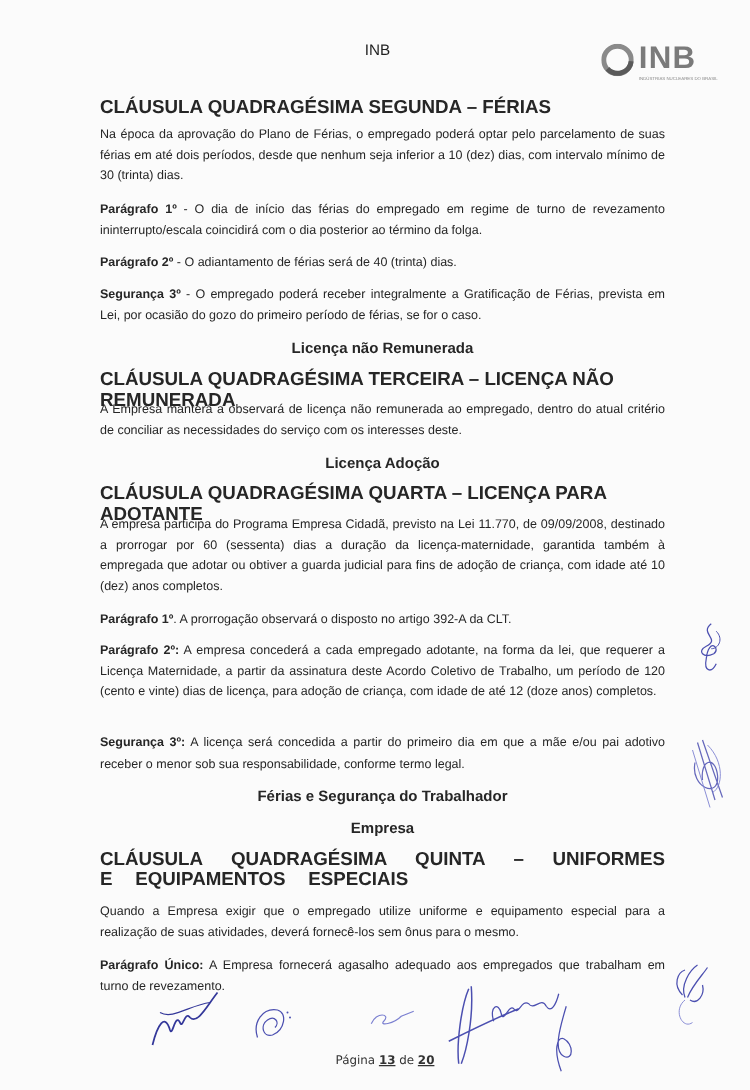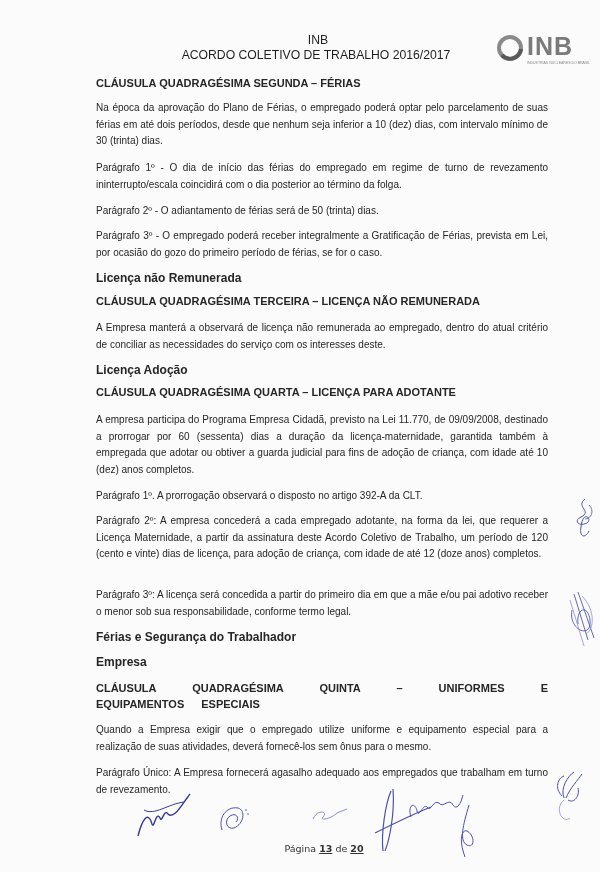--- a/index.html
+++ b/index.html
@@ -1,84 +1,83 @@
 <!DOCTYPE html>
 <html><head>
 <meta charset="utf-8">
 <style>
   html, body { margin: 0; padding: 0; }
   body {
     width: 600px; height: 872px; background: #fbfbfb; position: relative; overflow: hidden;
     font-family: "Liberation Sans", sans-serif; color: #262626;
   }
-  .page { position: absolute; left: 16px; top: 0; width: 584px; height: 872px; }
+  .page { position: absolute; left: 0; top: 0; width: 584px; height: 872px; }
   .header { position: absolute; top: 33px; left: 0; width: 600px; text-align: center; font-size: 12.2px; line-height: 15px; color: #1f1f1f; }
   .header .org { padding-left: 4px; }
   .logo { position: absolute; left: 478px; top: 32px; width: 100px; height: 38px; }
   .logo .ring { position: absolute; left: 3px; top: 3px; width: 26px; height: 26px; }
   .logo .word { position: absolute; left: 33px; top: 0px; font-size: 25px; font-weight: bold; color: #7a7a7a; letter-spacing: 1px; }
   .logo .tag { position: absolute; left: 33px; top: 29px; font-size: 3.5px; color: #888; white-space: nowrap; }
   .content { position: absolute; left: 80px; width: 452px; }
   .p { font-size: 10px; line-height: 16.5px; text-align: justify; margin: 0; position: absolute; left: 0; width: 452px; }
-  .clause { font-size: 11px; font-weight: bold; position: absolute; left: 0; width: 452px; margin: 0; }
-  .section { font-size: 12px; font-weight: bold; position: absolute; left: 0; width: 452px; margin: 0; }
-  .b { font-weight: normal; }
+  .clause { font-size: 15px; font-weight: bold; position: absolute; left: 0; width: 452px; margin: 0; }
+  .section { font-size: 12px; font-weight: bold; position: absolute; left: 0; width: 452px; text-align: center; margin: 0; }
+  .b { font-weight: bold; }
   .footer { position: absolute; top: 843px; left: 0; width: 600px; text-align: center; font-family: "DejaVu Sans", sans-serif; font-size: 9.5px; color: #333; padding-left: 8px; }
   .footer .b { font-weight: bold; text-decoration: underline; }
   .sig { position: absolute; }
   .sig svg { overflow: visible; }
 </style>
 </head>
 <body>
 
 <div class="page">
 
   <div class="header">
     <div class="org">INB</div>
-    <div>ACORDO COLETIVO DE TRABALHO 2016/2017</div>
   </div>
 
   <div class="logo">
     <svg class="ring" viewBox="0 0 26 26" width="26" height="26">
       <circle cx="13" cy="13" r="11" fill="none" stroke="#8a8a8a" stroke-width="4"></circle>
       <path d="M5 20 A11 11 0 0 0 24 14" fill="none" stroke="#5a5a5a" stroke-width="4"></path>
     </svg>
     <span class="word">INB</span>
     <span class="tag">INDÚSTRIAS NUCLEARES DO BRASIL</span>
   </div>
 
   <div class="content">
 
     <p class="clause" style="top:77px">CLÁUSULA QUADRAGÉSIMA SEGUNDA – FÉRIAS</p>
 
     <p class="p" style="top:100px">Na época da aprovação do Plano de Férias, o empregado poderá optar pelo parcelamento de suas férias em até dois períodos, desde que nenhum seja inferior a 10 (dez) dias, com intervalo mínimo de 30 (trinta) dias.</p>
 
     <p class="p" style="top:160px"><span class="b">Parágrafo 1º</span><span> - O dia de início das férias do empregado em regime de turno de revezamento ininterrupto/escala coincidirá com o dia posterior ao término da folga.</span></p>
 
-    <p class="p" style="top:203px"><span class="b">Parágrafo 2º</span><span> - O adiantamento de férias será de 50 (trinta) dias.</span></p>
+    <p class="p" style="top:203px"><span class="b">Parágrafo 2º</span><span> - O adiantamento de férias será de 40 (trinta) dias.</span></p>
 
-    <p class="p" style="top:228px"><span class="b">Parágrafo 3º</span><span> - O empregado poderá receber integralmente a Gratificação de Férias, prevista em Lei, por ocasião do gozo do primeiro período de férias, se for o caso.</span></p>
+    <p class="p" style="top:228px"><span class="b">Segurança 3º</span><span> - O empregado poderá receber integralmente a Gratificação de Férias, prevista em Lei, por ocasião do gozo do primeiro período de férias, se for o caso.</span></p>
 
     <p class="section" style="top:271px">Licença não Remunerada</p>
 
     <p class="clause" style="top:295px">CLÁUSULA QUADRAGÉSIMA TERCEIRA – LICENÇA NÃO REMUNERADA</p>
 
     <p class="p" style="top:320px">A Empresa manterá a observará de licença não remunerada ao empregado, dentro do atual critério de conciliar as necessidades do serviço com os interesses deste.</p>
 
     <p class="section" style="top:363px">Licença Adoção</p>
 
     <p class="clause" style="top:386px">CLÁUSULA QUADRAGÉSIMA QUARTA – LICENÇA PARA ADOTANTE</p>
 
     <p class="p" style="top:412px">A empresa participa do Programa Empresa Cidadã, previsto na Lei 11.770, de 09/09/2008, destinado a prorrogar por 60 (sessenta) dias a duração da licença-maternidade, garantida também à empregada que adotar ou obtiver a guarda judicial para fins de adoção de criança, com idade até 10 (dez) anos completos.</p>
 
     <p class="p" style="top:488px"><span class="b">Parágrafo 1º</span><span>. A prorrogação observará o disposto no artigo 392-A da CLT.</span></p>
 
     <p class="p" style="top:513px"><span class="b">Parágrafo 2º:</span><span> A empresa concederá a cada empregado adotante, na forma da lei, que requerer a Licença Maternidade, a partir da assinatura deste Acordo Coletivo de Trabalho, um período de 120 (cento e vinte) dias de licença, para adoção de criança, com idade de até 12 (doze anos) completos.</span></p>
 
-    <p class="p" style="top:587px"><span class="b">Parágrafo 3º:</span><span> A licença será concedida a partir do primeiro dia em que a mãe e/ou pai adotivo receber o menor sob sua responsabilidade, conforme termo legal.</span></p>
+    <p class="p" style="top:587px"><span class="b">Segurança 3º:</span><span> A licença será concedida a partir do primeiro dia em que a mãe e/ou pai adotivo receber o menor sob sua responsabilidade, conforme termo legal.</span></p>
 
     <p class="section" style="top:630px">Férias e Segurança do Trabalhador</p>
 
     <p class="section" style="top:655px">Empresa</p>
 
     <p class="clause" style="top:680px; text-align:justify; text-align-last:left; line-height:16px; word-spacing:14px;">CLÁUSULA QUADRAGÉSIMA QUINTA – UNIFORMES E EQUIPAMENTOS ESPECIAIS</p>
 
     <p class="p" style="top:722px">Quando a Empresa exigir que o empregado utilize uniforme e equipamento especial para a realização de suas atividades, deverá fornecê-los sem ônus para o mesmo.</p>
 
     <p class="p" style="top:765px"><span class="b">Parágrafo Único:</span><span> A Empresa fornecerá agasalho adequado aos empregados que trabalham em turno de revezamento.</span></p>

